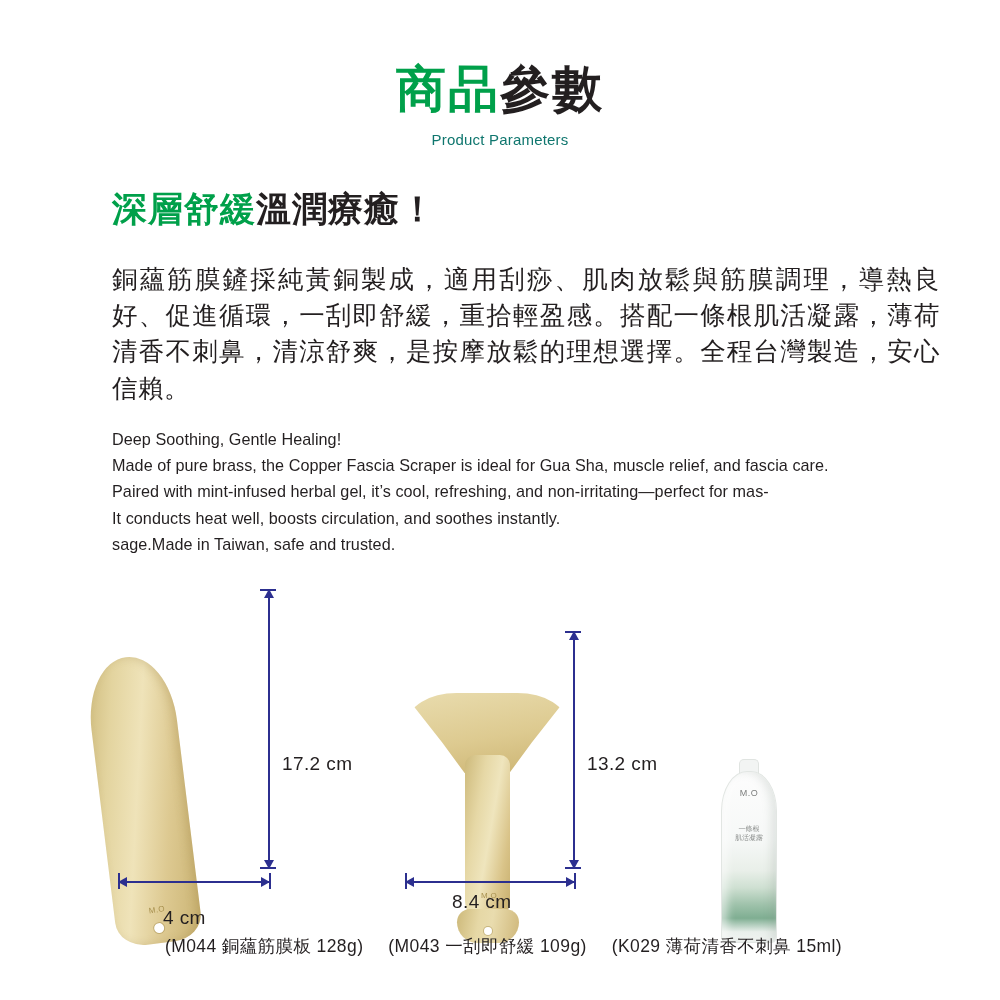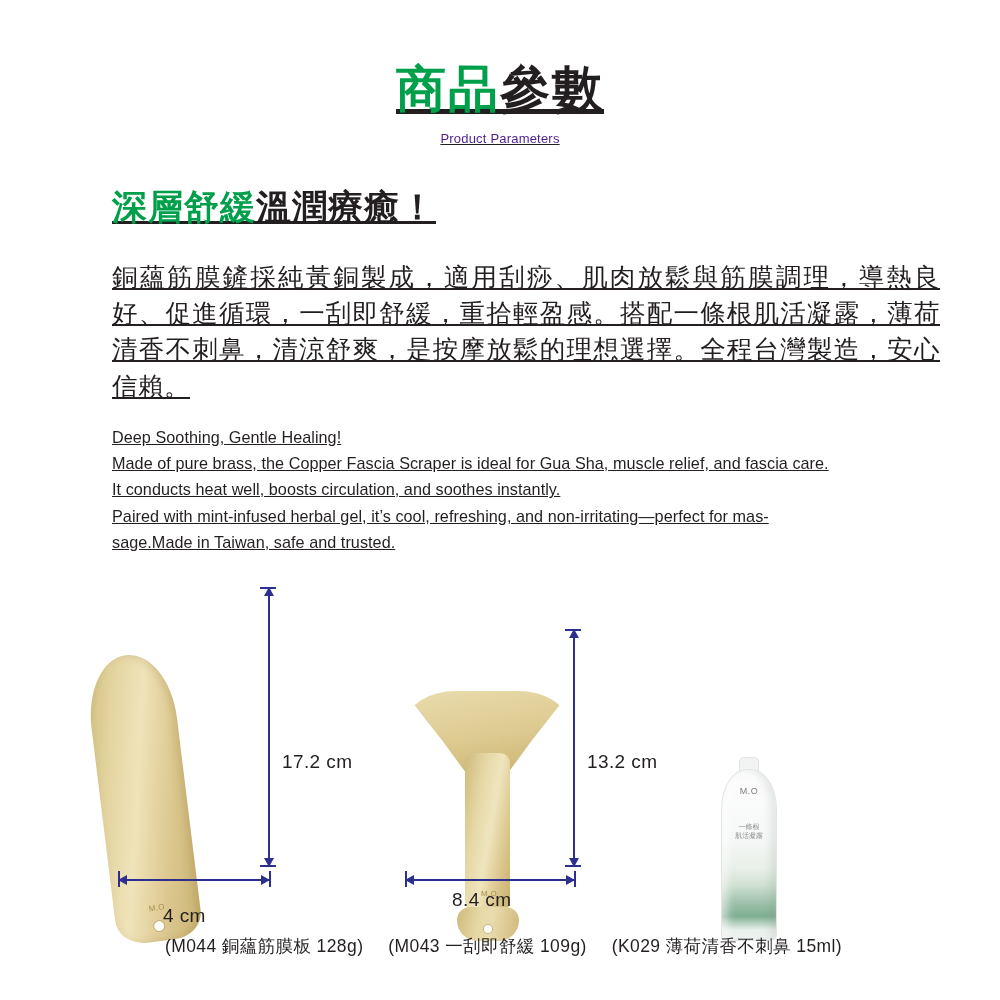--- a/index.html
+++ b/index.html
@@ -14,43 +14,42 @@
     color: #231f20;
     overflow: hidden;
     position: relative;
   }
 
   .page {
     width: 1000px;
     height: 1000px;
     position: relative;
     box-sizing: border-box;
-    text-decoration: underline;
   }
 
   
   .header {
     text-align: center;
     padding-top: 62px;
   }
   .header-title {
     font-size: 50px;
     font-weight: bold;
     letter-spacing: 2px;
     line-height: 1.1;
   }
   .header-title .t-green {
     color: #00a04a;
   }
   .header-title .t-dark {
     color: #231f20;
   }
   .header-sub {
-    font-size: 13px;
-    color: #4c1d95;
+    font-size: 15px;
+    color: #0f766e;
     margin-top: 14px;
     letter-spacing: 0.2px;
   }
 
   
   .content {
     padding: 0 60px 0 112px;
     box-sizing: border-box;
   }
   .tagline {
@@ -334,22 +333,22 @@
   <div class="content">
     <div class="tagline">
       <span class="t-green">深層舒緩</span><span class="t-dark">溫潤療癒！</span>
     </div>
 
     <div class="desc-zh">銅蘊筋膜鏟採純黃銅製成，適用刮痧、肌肉放鬆與筋膜調理，導熱良好、促進循環，一刮即舒緩，重拾輕盈感。搭配一條根肌活凝露，薄荷清香不刺鼻，清涼舒爽，是按摩放鬆的理想選擇。全程台灣製造，安心信賴。</div>
 
     <div class="desc-en">
       <p>Deep Soothing, Gentle Healing!</p>
       <p>Made of pure brass, the Copper Fascia Scraper is ideal for Gua Sha, muscle relief, and fascia care.</p>
+      <p>Paired with mint-infused herbal gel, it’s cool, refreshing, and non-irritating—perfect for mas-</p>
       <p>It conducts heat well, boosts circulation, and soothes instantly.</p>
-      <p>Paired with mint-infused herbal gel, it’s cool, refreshing, and non-irritating—perfect for mas-</p>
       <p>sage.Made in Taiwan, safe and trusted.</p>
     </div>
   </div>
 
   <div class="products">
 
     <div class="prod board-wrap">
       <div class="board">
         <div class="board-logo">M.O</div>
       </div>

